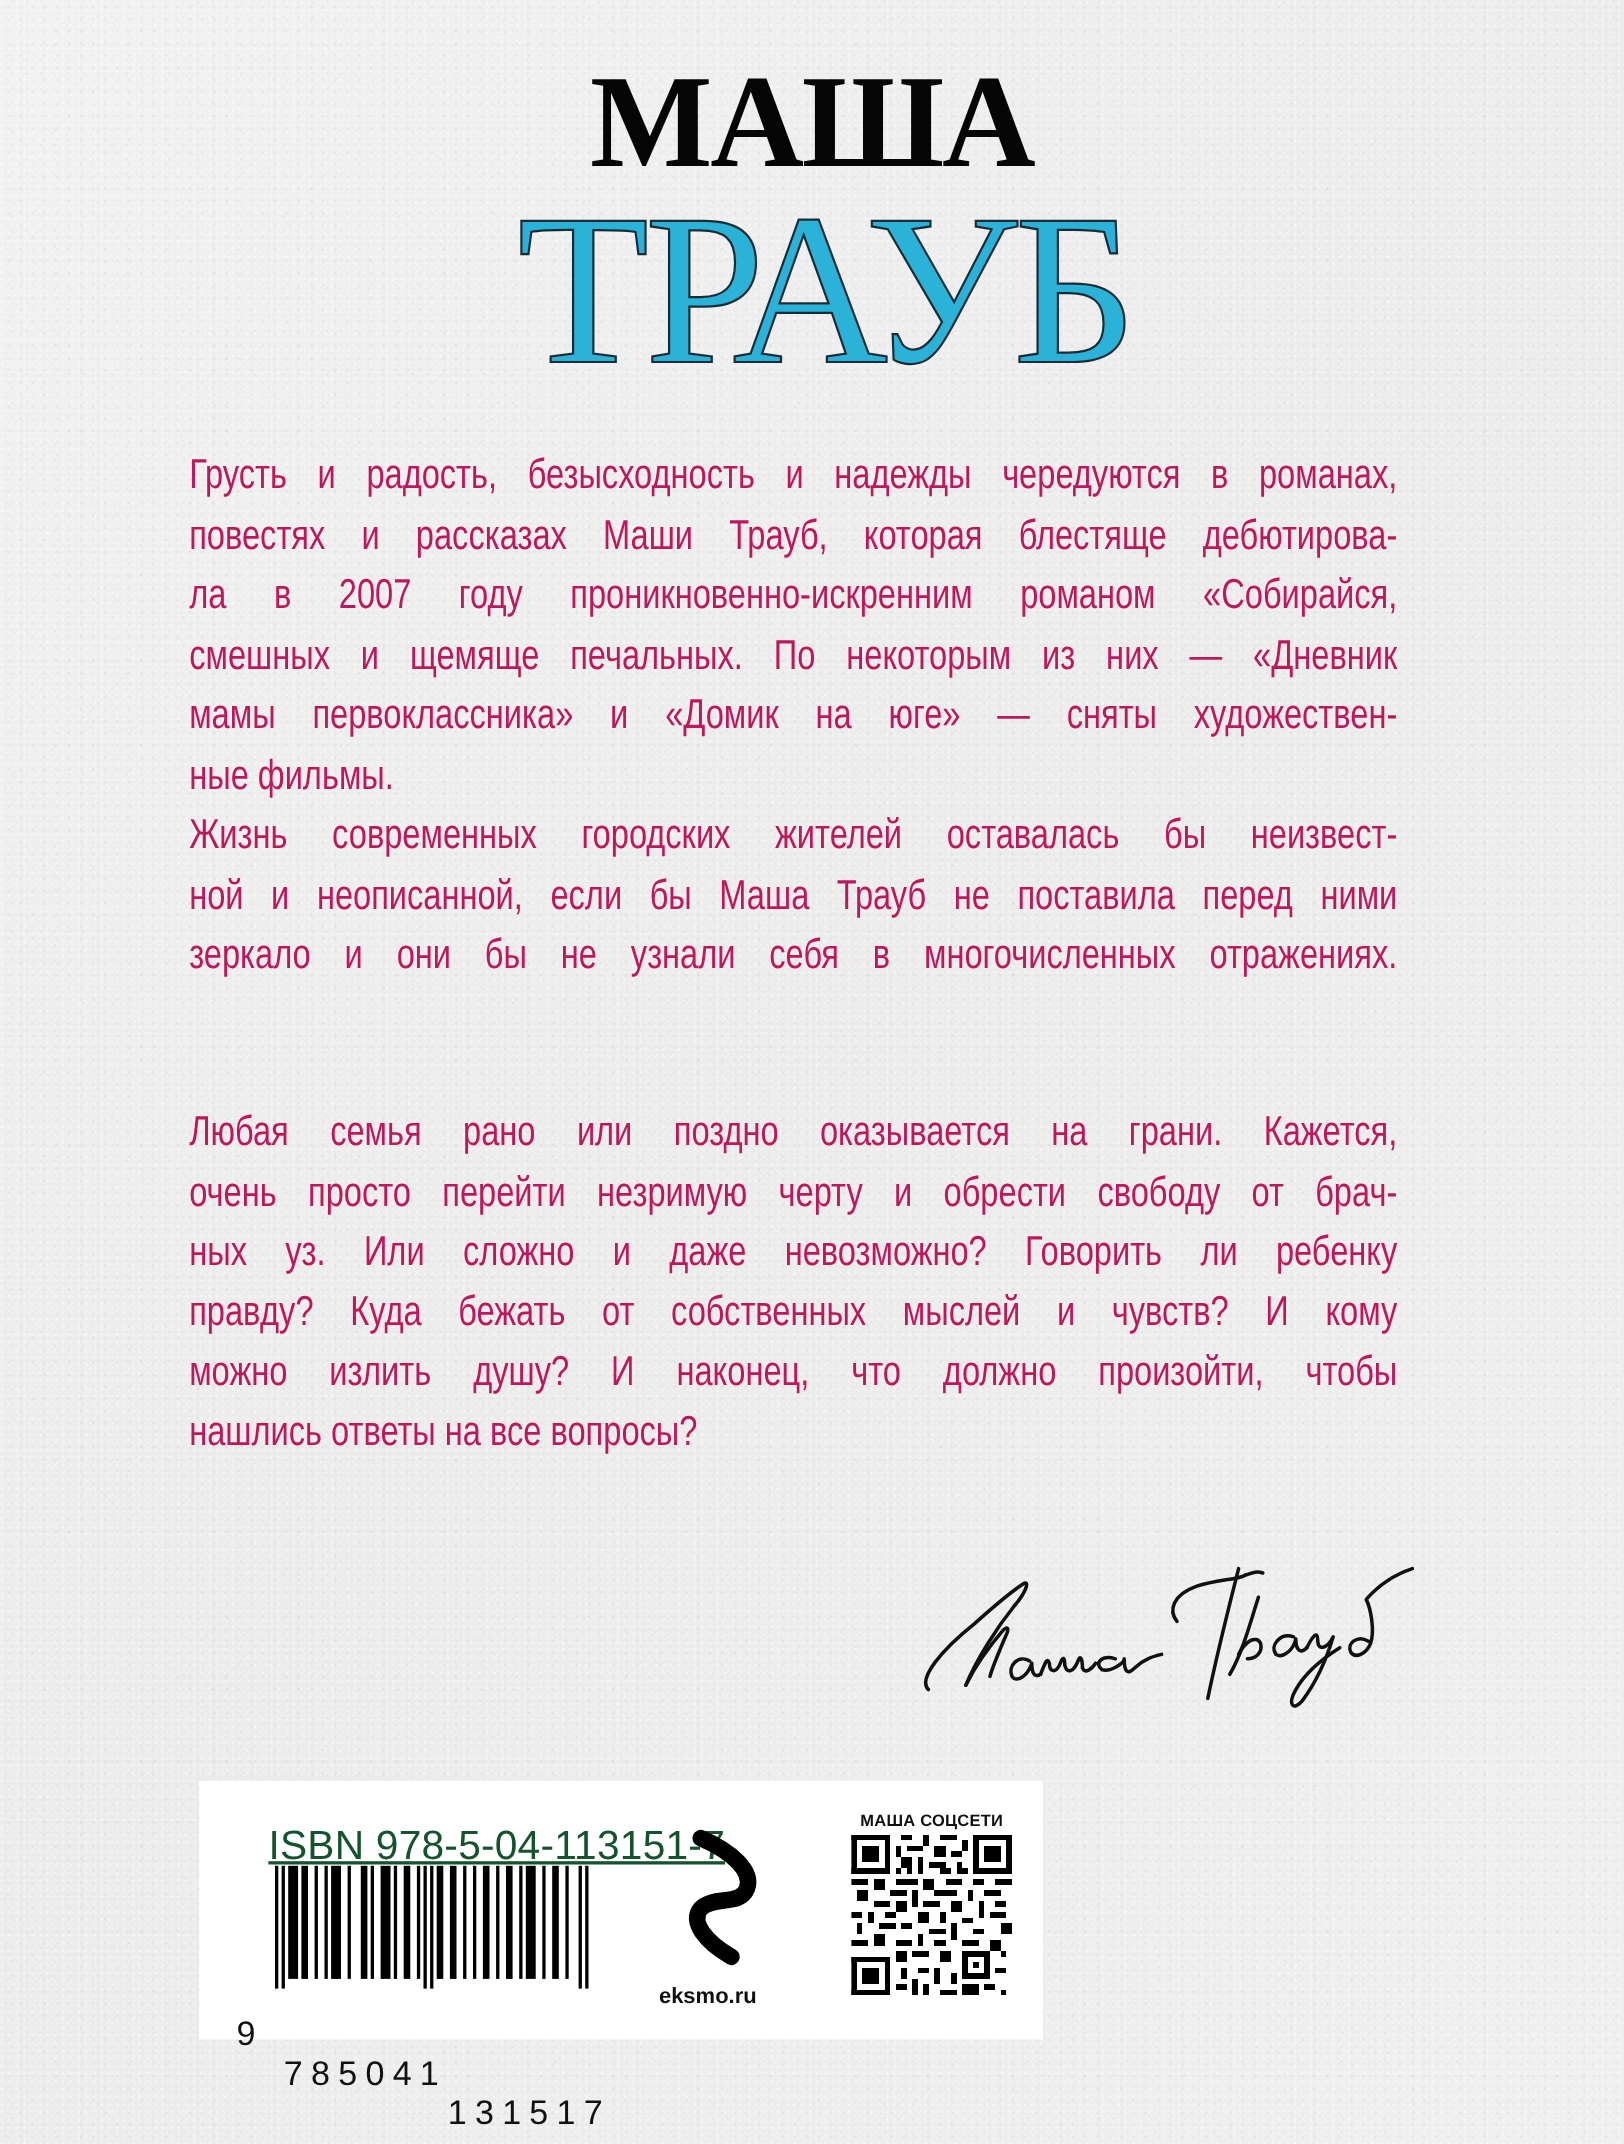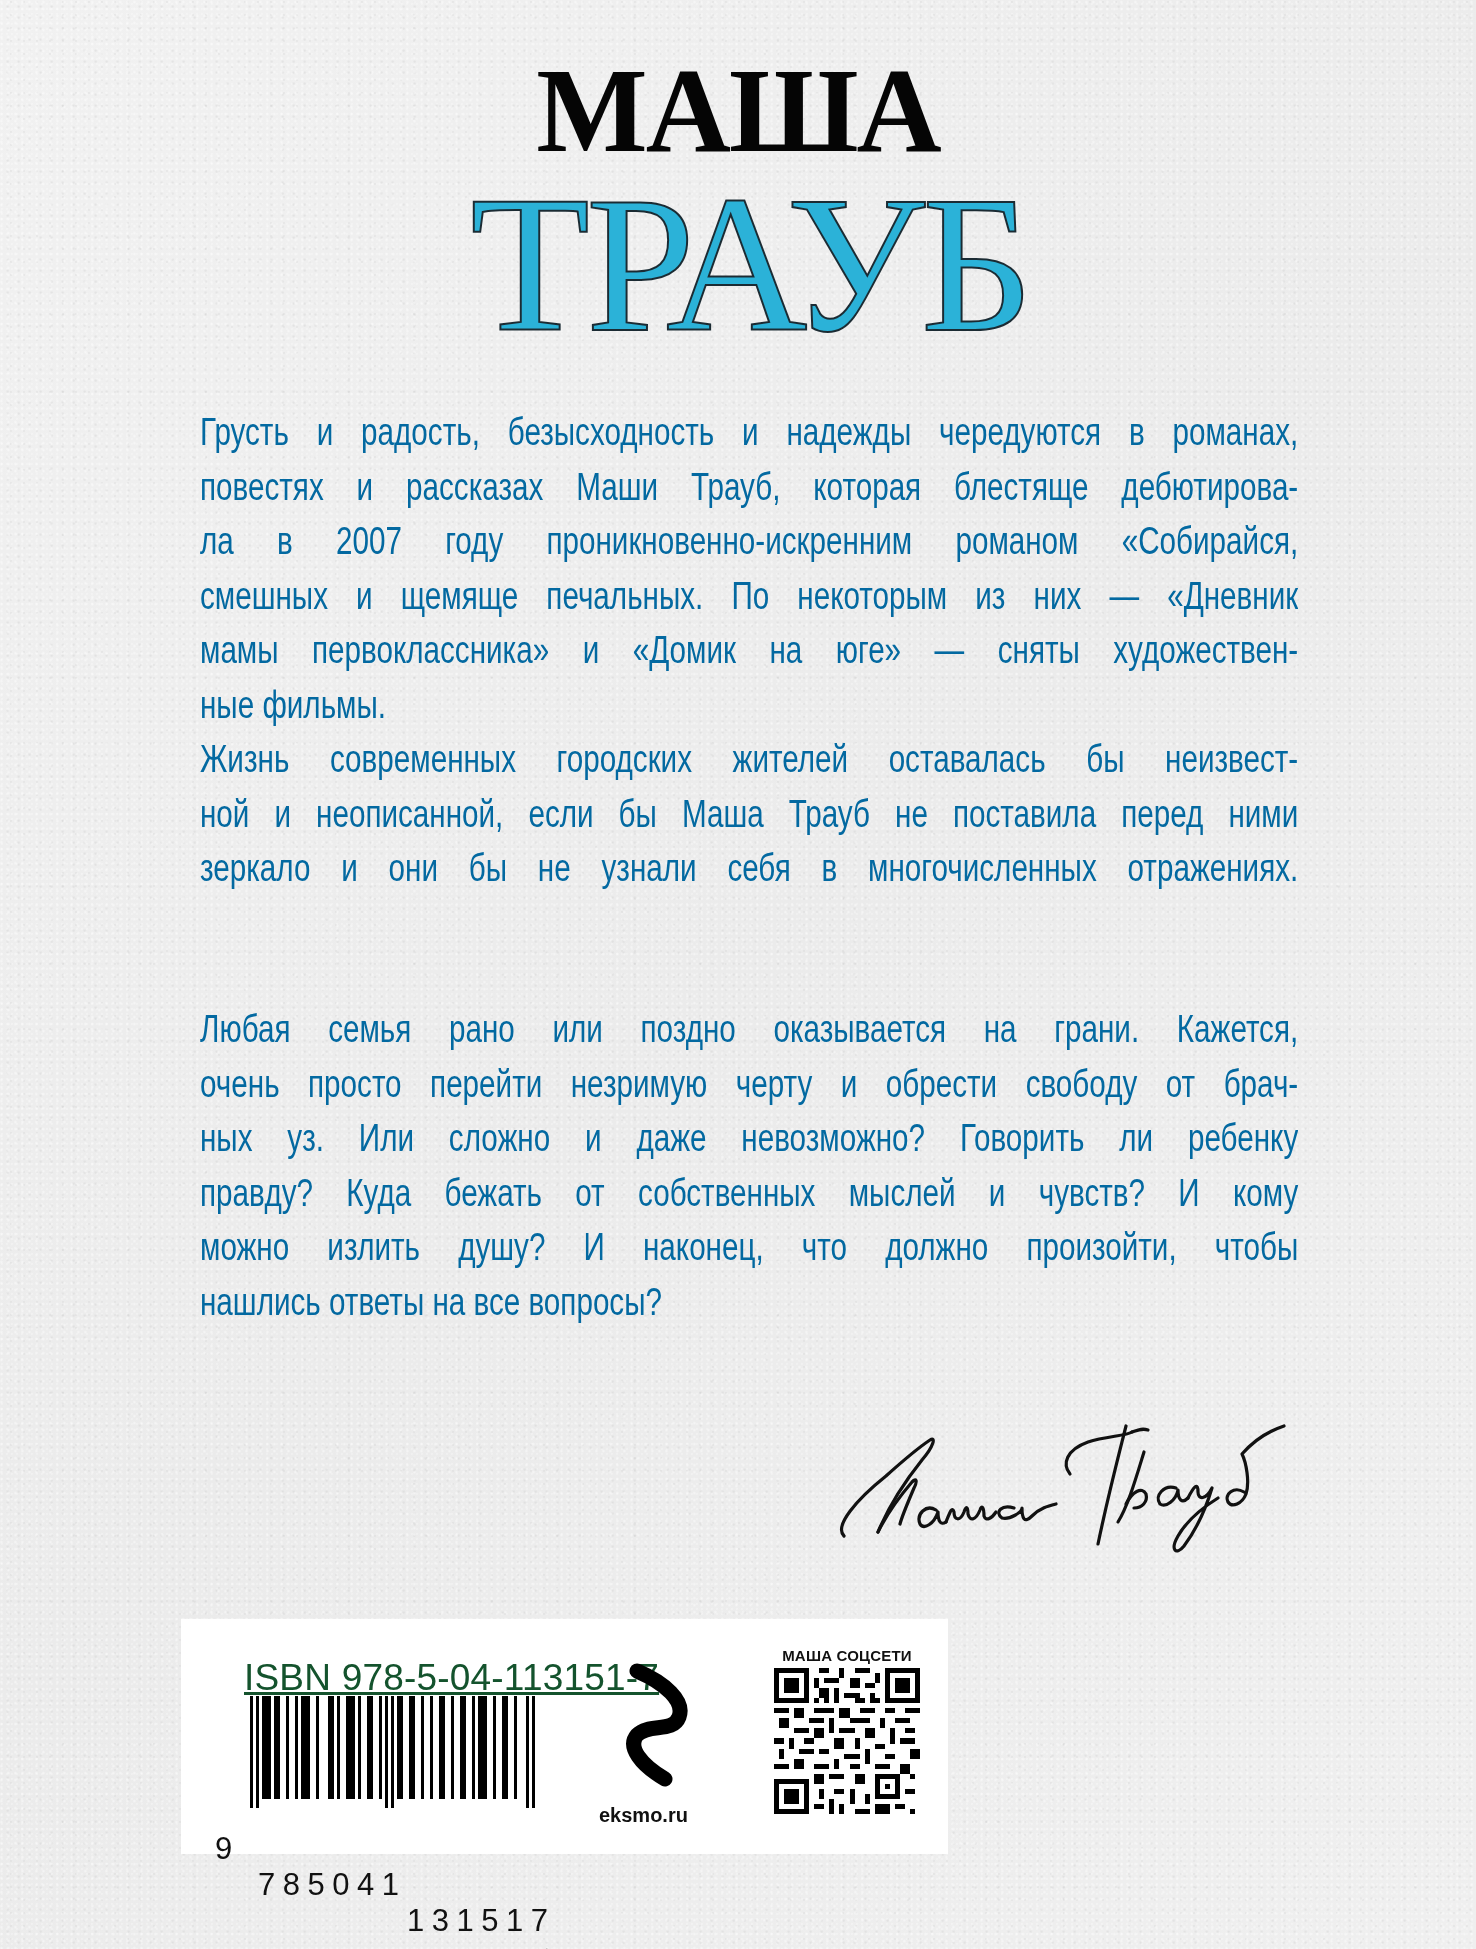--- a/index.html
+++ b/index.html
@@ -49,26 +49,26 @@
       line-height: 196px;
       color: #2bb2d8;
       -webkit-text-stroke: 2px #1b2b33;
       letter-spacing: -4px;
       margin-left: 12px;
     }
 
     
     .blurb {
       position: absolute;
-      left: 200px;
+      left: 172px;
       width: 1098px;
       font-family: "Liberation Sans Narrow", "Liberation Sans", sans-serif;
       font-size: 38px;
       line-height: 54.5px;
-      color: #0369a1;
+      color: #be185d;
       text-align: justify;
       transform-origin: left top;
     }
     .blurb .line {
       display: block;
       white-space: nowrap;
       text-align-last: justify;
       text-align: justify;
       width: 1098px;
       overflow: hidden;

